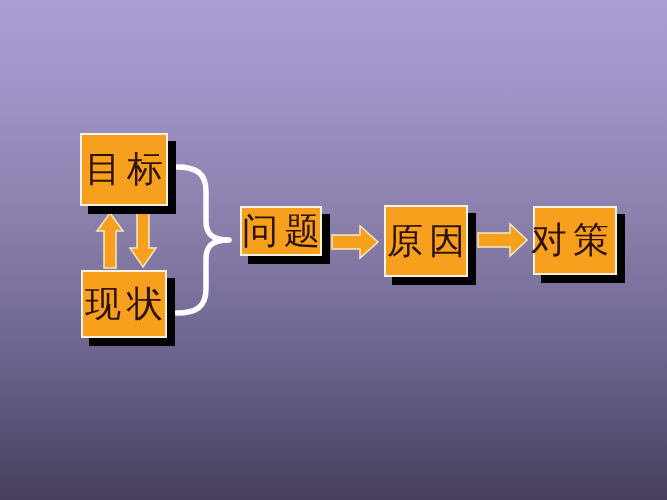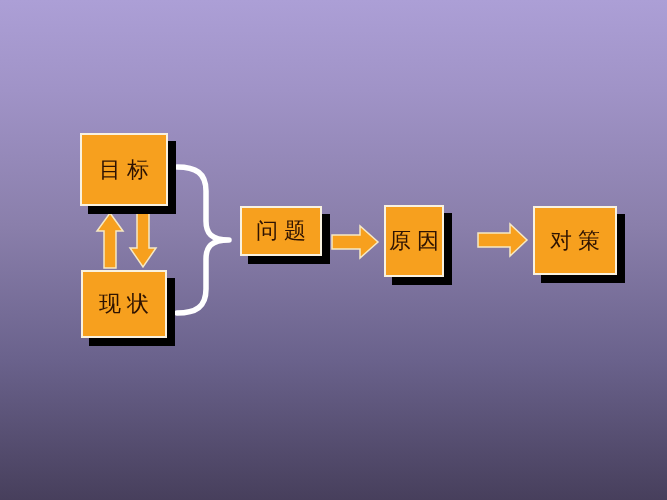--- a/index.html
+++ b/index.html
@@ -30,30 +30,30 @@
   .node {
     position: absolute;
     box-sizing: border-box;
     background: var(--box-fill, #f7a01e);
     border: 2px solid var(--box-border, #f9f2e0);
     box-shadow: 8px 8px 0 var(--box-shadow, #000000);
     display: flex;
     align-items: center;
     justify-content: center;
     color: var(--text-color, #2e1302);
-    font-size: 22px;
+    font-size: 36px;
     letter-spacing: 6px;
     text-indent: 6px; 
     white-space: nowrap;
   }
   .node-goal           { left: 80px;  top: 133px; width: 88px; height: 73px; }
   .node-current-state  { left: 81px;  top: 270px; width: 86px; height: 68px; justify-content: center; }
   .node-problem        { left: 240px; top: 206px; width: 82px; height: 50px; }
-  .node-cause          { left: 384px; top: 205px; width: 60px; height: 72px; }
-  .node-countermeasure { left: 533px; top: 206px; width: 84px; height: 69px; }
+  .node-cause          { left: 384px; top: 205px; width: 84px; height: 72px; }
+  .node-countermeasure { left: 533px; top: 206px; width: 84px; height: 69px; justify-content: flex-end; }
 
   .connector-arrow {
     fill: var(--arrow-fill, #f7a01e);
     stroke: var(--arrow-outline, #f6e9c4);
     stroke-width: 1.5;
     stroke-linejoin: miter;
   }
   .brace {
     fill: none;
     stroke: var(--brace-color, #ffffff);

